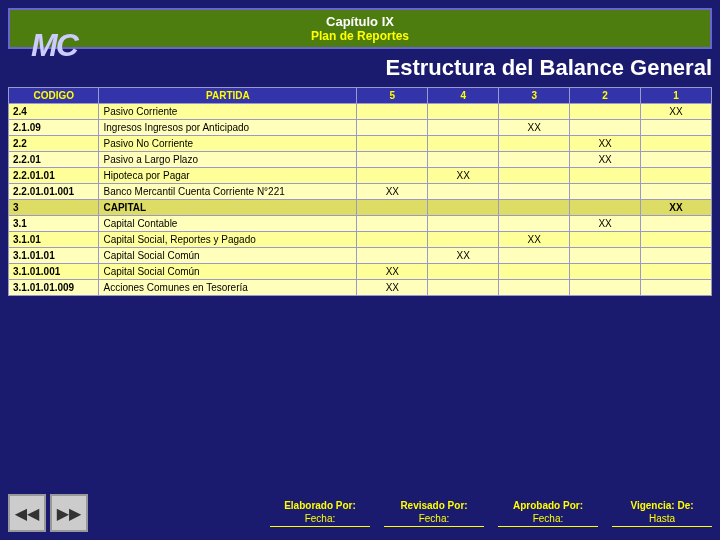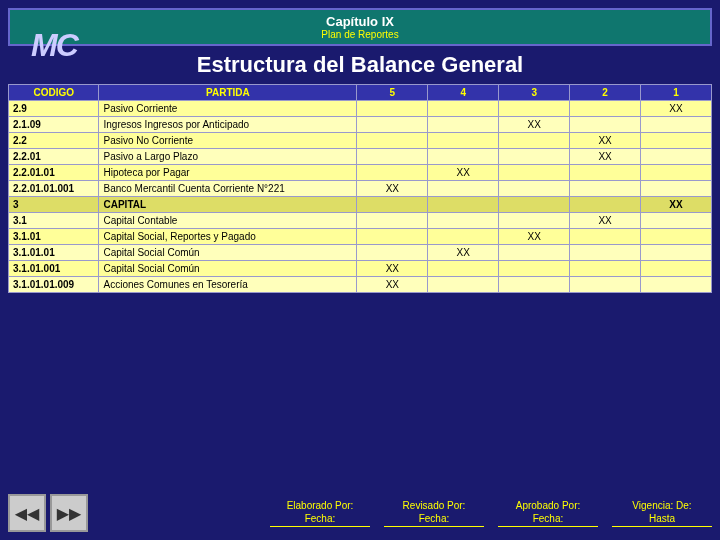--- a/index.html
+++ b/index.html
@@ -6,42 +6,42 @@
     body {
       width: 720px;
       height: 540px;
       background: #1a1a6e;
       font-family: Arial, sans-serif;
       overflow: hidden;
       position: relative;
     }
 
     .header-box {
-      background: #0f766e;
+      background: #4d7c0f;
       border: 2px solid #6666cc;
       margin: 8px 8px 0 8px;
       padding: 4px 10px;
       text-align: center;
     }
     .header-box .chapter {
       color: #ffffff;
       font-size: 13px;
       font-weight: bold;
     }
     .header-box .subtitle {
       color: #ffff00;
-      font-size: 10px;
-      font-weight: normal;
+      font-size: 12px;
+      font-weight: bold;
     }
 
     .page-title {
       color: #ffffff;
       font-size: 22px;
       font-weight: bold;
-      text-align: center;
+      text-align: right;
       padding: 6px 8px 4px 8px;
     }
 
     .logo-area {
       position: absolute;
       top: 10px;
       left: 14px;
       width: 80px;
       height: 55px;
       display: flex;
@@ -117,21 +117,21 @@
       color: #333;
     }
 
     .footer-block {
       text-align: center;
       min-width: 100px;
     }
     .footer-label {
       color: #ffff00;
       font-size: 10px;
-      font-weight: normal;
+      font-weight: bold;
       display: block;
     }
     .footer-value {
       color: #ffff00;
       font-size: 10px;
       display: block;
       border-bottom: 1px solid #ffff00;
       margin-top: 2px;
       padding-bottom: 2px;
     }
@@ -169,21 +169,21 @@
         <th class="partida-col">PARTIDA</th>
         <th class="num-col">5</th>
         <th class="num-col">4</th>
         <th class="num-col">3</th>
         <th class="num-col">2</th>
         <th class="num-col">1</th>
       </tr>
     </thead>
     <tbody id="table-body">
         <tr>
-          <td class="codigo-col">2.9</td>
+          <td class="codigo-col">2.4</td>
           <td class="partida-col">Pasivo Corriente</td>
           <td class="num-col"></td>
           <td class="num-col"></td>
           <td class="num-col"></td>
           <td class="num-col"></td>
           <td class="num-col">XX</td>
         </tr>
         <tr>
           <td class="codigo-col">2.1.09</td>
           <td class="partida-col">Ingresos Ingresos por Anticipado</td>

